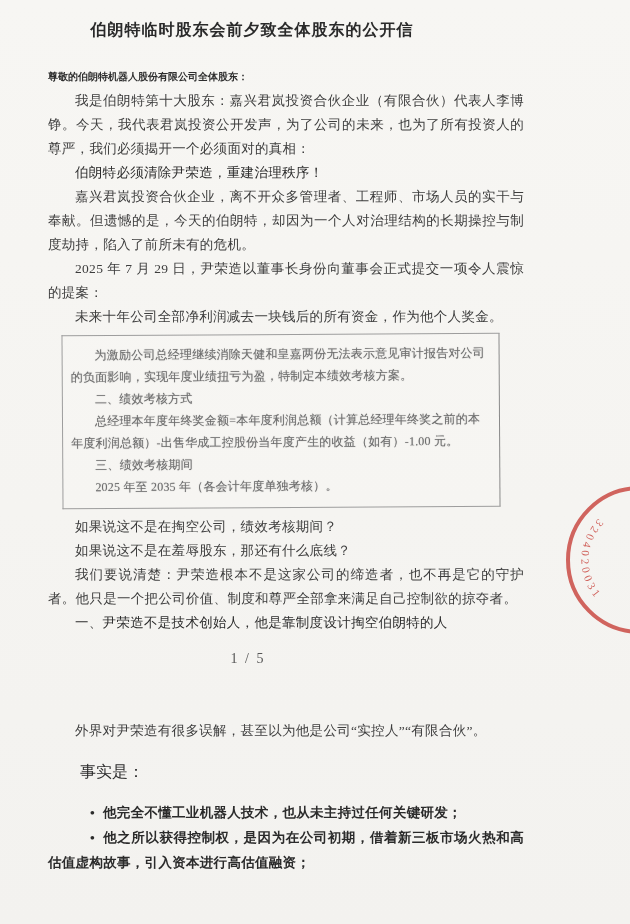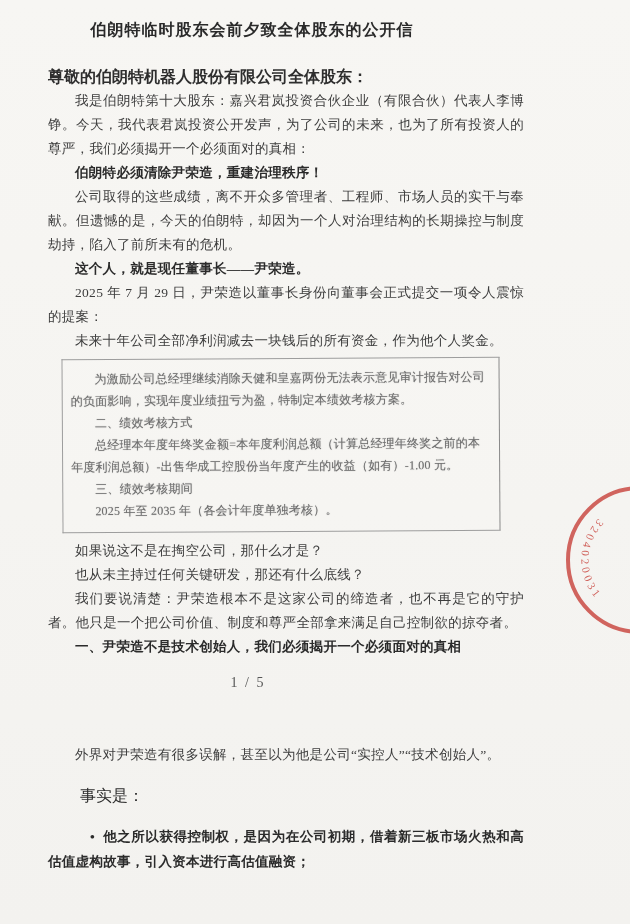--- a/index.html
+++ b/index.html
@@ -23,32 +23,32 @@
     color: #2a2a2a;
     text-align: center;
     margin: 6px 0 0 0;
     letter-spacing: 1px;
     transform: translateX(-34px);
   }
   .salutation {
     margin: 24px 0 0 0;
     font-weight: bold;
     color: #2e2e2e;
-    font-size: 16px;
+    font-size: 10px;
     line-height: 24px;
   }
   .para {
     margin: 0;
     font-size: 13.5px;
     line-height: 24px;
     text-indent: 2em;
     text-align: justify;
     letter-spacing: 0.3px;
   }
-  .para.bold { font-weight: bold; color: #2b2b2b; }
+  .para.bold { font-weight: normal; color: #2b2b2b; }
   .excerpt-box {
     margin: 5px 0 7px 14px;
     width: 438px;
     box-sizing: border-box;
     border: 1px solid #9d9d9d;
     border-right-color: #8a8a8a;
     padding: 8px 8px 10px 8px;
     transform: rotate(-0.35deg);
     background: rgba(255,255,255,0.12);
   }
@@ -106,44 +106,44 @@
 <body>
 
 <div class="page">
 
   <h1 class="doc-title">伯朗特临时股东会前夕致全体股东的公开信</h1>
 
   <p class="salutation">尊敬的伯朗特机器人股份有限公司全体股东：</p>
 
   <p class="para">我是伯朗特第十大股东：嘉兴君岚投资合伙企业（有限合伙）代表人李博铮。今天，我代表君岚投资公开发声，为了公司的未来，也为了所有投资人的尊严，我们必须揭开一个必须面对的真相：</p>
   <p class="para bold">伯朗特必须清除尹荣造，重建治理秩序！</p>
-  <p class="para">公司取得的这些成绩，离不开众多管理者、工程师、市场人员的实干与奉献。但遗憾的是，今天的伯朗特，却因为一个人对治理结构的长期操控与制度劫持，陷入了前所未有的危机。</p>
-  <p class="para bold">这个人，就是现任董事长——尹荣造。</p>
+  <p class="para">嘉兴君岚投资合伙企业，离不开众多管理者、工程师、市场人员的实干与奉献。但遗憾的是，今天的伯朗特，却因为一个人对治理结构的长期操控与制度劫持，陷入了前所未有的危机。</p>
   <p class="para">2025 年 7 月 29 日，尹荣造以董事长身份向董事会正式提交一项令人震惊的提案：</p>
   <p class="para">未来十年公司全部净利润减去一块钱后的所有资金，作为他个人奖金。</p>
 
   <div class="excerpt-box">
     <p>为激励公司总经理继续消除天健和皇嘉两份无法表示意见审计报告对公司的负面影响，实现年度业绩扭亏为盈，特制定本绩效考核方案。</p>
     <p>二、绩效考核方式</p>
     <p>总经理本年度年终奖金额=本年度利润总额（计算总经理年终奖之前的本年度利润总额）-出售华成工控股份当年度产生的收益（如有）-1.00 元。</p>
     <p>三、绩效考核期间</p>
     <p>2025 年至 2035 年（各会计年度单独考核）。</p>
   </div>
 
-  <p class="para">如果说这不是在掏空公司，那什么才是？</p>
-  <p class="para">也从未主持过任何关键研发，那还有什么底线？</p>
+  <p class="para">如果说这不是在掏空公司，绩效考核期间？</p>
+  <p class="para">如果说这不是在羞辱股东，那还有什么底线？</p>
   <p class="para">我们要说清楚：尹荣造根本不是这家公司的缔造者，也不再是它的守护者。他只是一个把公司价值、制度和尊严全部拿来满足自己控制欲的掠夺者。</p>
-  <p class="para bold">一、尹荣造不是技术创始人，我们必须揭开一个必须面对的真相</p>
+  <p class="para bold">一、尹荣造不是技术创始人，他是靠制度设计掏空伯朗特的人</p>
 
   <div class="page-number">1 / 5</div>
 
-  <p class="para page2-start">外界对尹荣造有很多误解，甚至以为他是公司“实控人”“技术创始人”。</p>
+  <p class="para page2-start">外界对尹荣造有很多误解，甚至以为他是公司“实控人”“有限合伙”。</p>
   <p class="facts-heading">事实是：</p>
 
   <ul class="bullet-list">
+    <li><span class="bullet">•</span><span>他完全不懂工业机器人技术，也从未主持过任何关键研发；</span></li>
     <li><span class="bullet">•</span><span>他之所以获得控制权，是因为在公司初期，借着新三板市场火热和高估值虚构故事，引入资本进行高估值融资；</span></li>
   </ul>
 
   <svg class="stamp" width="172" height="172" viewBox="0 0 172 172">
     <circle cx="92" cy="86" r="72" fill="none" stroke-width="4" stroke="#c9453e"></circle>
     <path id="seal-arc" d="M 50.6 44.6 A 58.5 58.5 0 0 0 50.6 127.4" fill="none"></path>
     <text font-size="11" letter-spacing="3.5">
       <textPath href="#seal-arc" fill="#c9453e">3204020031267</textPath>
     </text>
     <text x="66" y="66" font-size="15" font-weight="bold" transform="rotate(40 86 86)" fill="#c9453e">嘉兴君岚</text>

